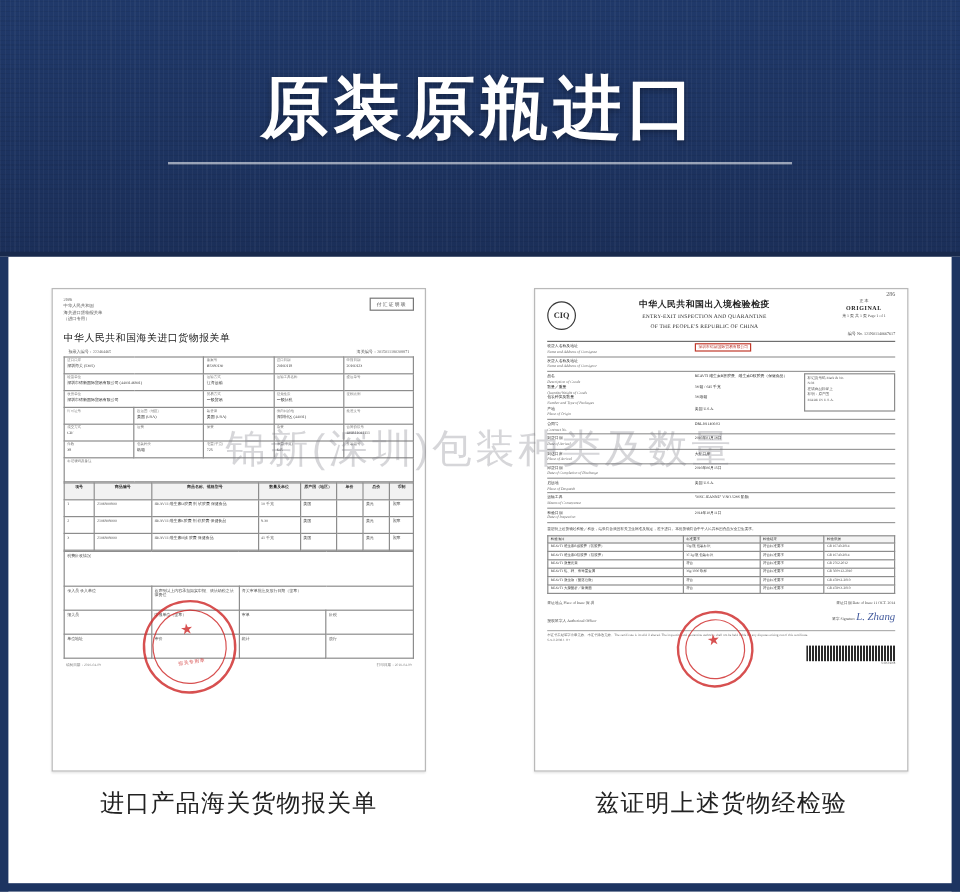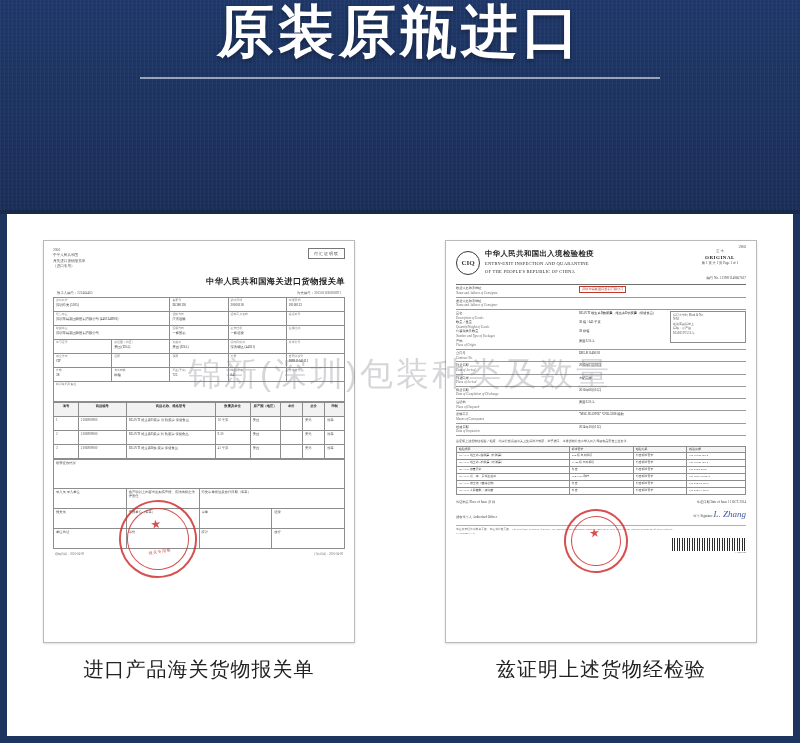--- a/index.html
+++ b/index.html
@@ -36,21 +36,21 @@
   }
   .banner-inner {
     position: absolute;
     left: 0;
     top: 0;
     width: 800px;
     height: 210px;
     display: flex;
     flex-direction: column;
     align-items: center;
-    justify-content: flex-start;
+    justify-content: center;
   }
   .banner-title {
     color: #ffffff;
     font-size: 57px;
     font-weight: bold;
     letter-spacing: 4px;
     line-height: 1.1;
     margin: 0 0 6px 0;
     text-shadow: 0 2px 5px rgba(0,0,0,0.35);
     white-space: nowrap;
@@ -126,23 +126,23 @@
   }
   .cd-topleft { line-height: 1.5; }
   .cd-stampbox {
     border: 1px solid #777;
     padding: 2px 5px;
     font-size: 4px;
     color: #444;
     letter-spacing: 1px;
   }
   .cd-title {
-    text-align: right;
+    text-align: left;
     font-size: 8.2px;
-    font-weight: bold;
+    font-weight: normal;
     color: #222;
     letter-spacing: 0.5px;
     margin: 6px 0 4px 0;
   }
   .cd-meta {
     display: flex;
     justify-content: space-between;
     font-size: 3.4px;
     color: #555;
     padding: 0 4px 2px 4px;
@@ -232,21 +232,21 @@
     border: 1.2px solid #3a3a3a;
     display: flex;
     align-items: center;
     justify-content: center;
     font-size: 7px;
     font-weight: bold;
     color: #333;
     flex: none;
     margin-top: 2px;
   }
-  .sc-headtext { flex: 1; }
+  .sc-headtext { flex: 1; text-align: center; }
   .sc-cn { font-size: 7.4px; font-weight: bold; color: #1f1f1f; letter-spacing: 0.4px; }
   .sc-en { font-size: 4.6px; color: #2c2c2c; letter-spacing: 0.2px; margin-top: 1.5px; line-height: 1.45; }
   .sc-right { width: 52px; text-align: center; font-size: 3.3px; color: #444; line-height: 1.5; flex: none; }
   .sc-orig { font-size: 5px; font-weight: bold; color: #222; letter-spacing: 0.5px; }
   .sc-pagenum { position: absolute; right: 10px; top: 3px; font-size: 5px; color: #5b5b5b; }
   .sc-title {
     text-align: center;
     margin: 7px 0 1px 0;
   }
   .sc-title .cn { font-size: 9px; font-weight: bold; letter-spacing: 4px; color: #1c1c1c; }

